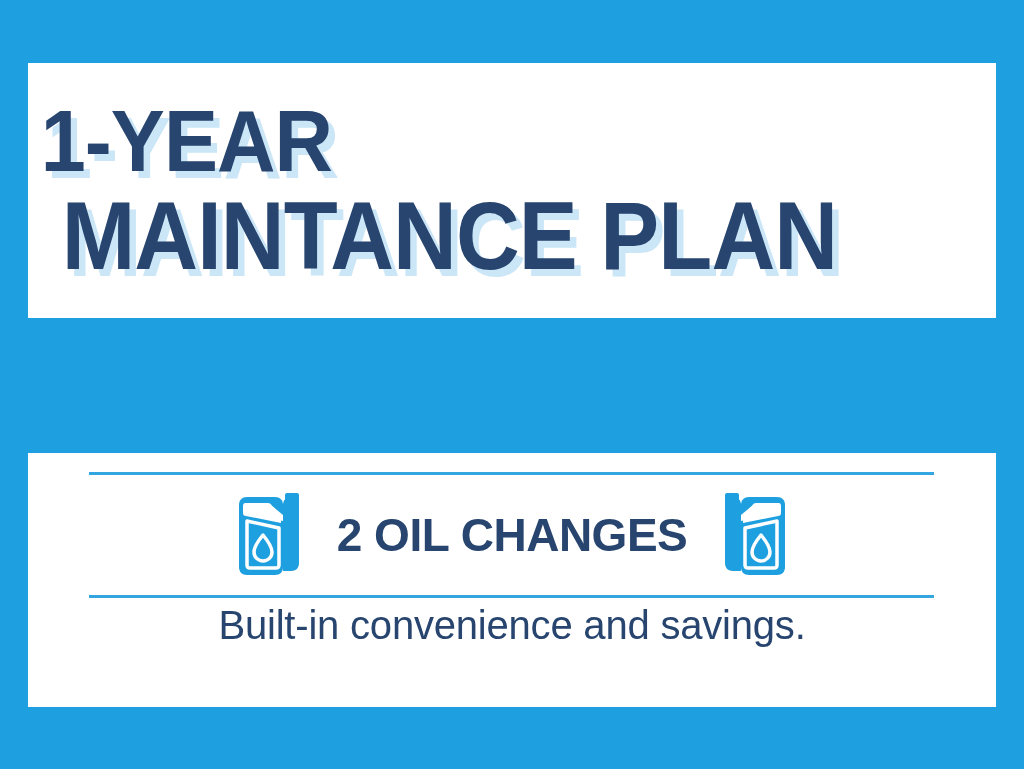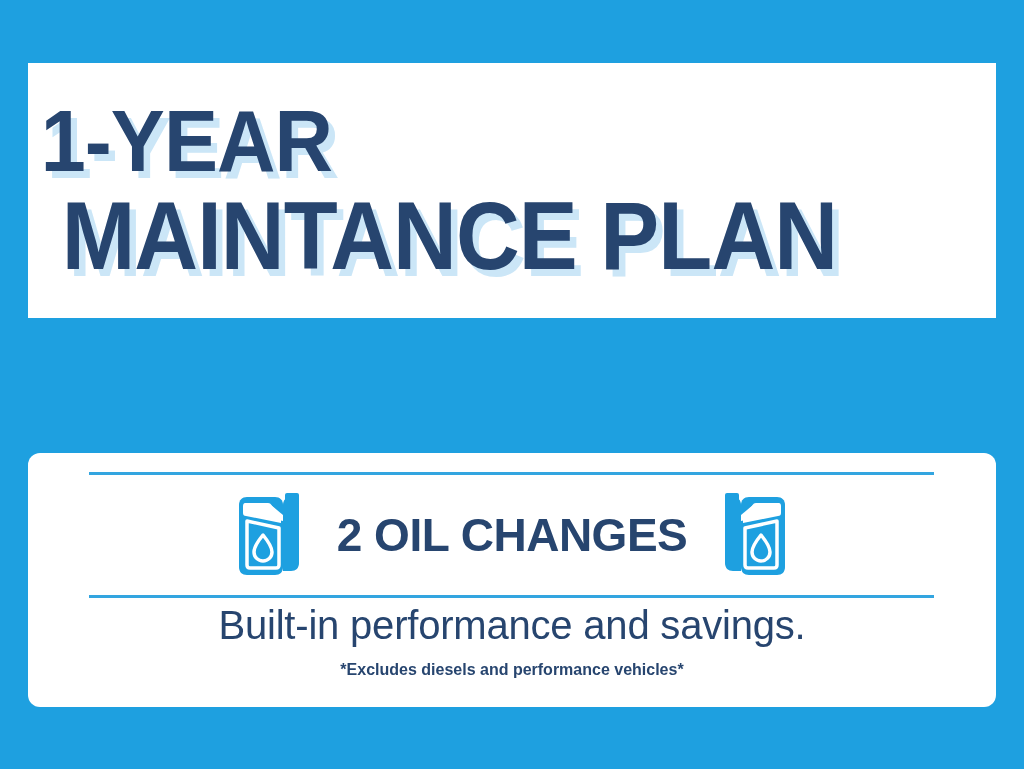--- a/index.html
+++ b/index.html
@@ -81,21 +81,20 @@
 
   
   .details-card {
     position: absolute;
     left: 28px;
     top: 453px;
     width: 968px;
     height: 254px;
     background: #ffffff;
     overflow: hidden;
-    border-radius: 12px;
   }
 
   .divider {
     position: absolute;
     left: 61px;
     width: 845px;
     height: 3px;
     background: #33a5e0;
   }
   .divider-top { top: 19px; }
@@ -200,19 +199,18 @@
         <path d="M15 14 L40 14 L52 24 L52 30 L15 22 Z" fill="#ffffff"></path>
         <path d="M14 12 C13 12 12 13 12 15 L12 22 C12 24 13 25 15 25 L50 32 L50 24 L41 15 C40 13 39 12 37 12 Z" fill="#ffffff"></path>
         <path d="M16 30 L48 37 L48 74 C48 76 47 77 45 77 L19 77 C17 77 16 76 16 74 Z" fill="none" stroke="#ffffff" stroke-width="3.5" stroke-linejoin="round"></path>
         <path d="M32 44 C32 44 23 55 23 61 C23 66 27 70 32 70 C37 70 41 66 41 61 C41 55 32 44 32 44 Z" fill="none" stroke="#ffffff" stroke-width="3.5" stroke-linejoin="round"></path>
       </svg>
 
     </div>
 
     <div class="divider divider-bottom"></div>
 
-    <div class="tagline">Built-in performance and savings.</div>
-
-    <div class="fine-print">*Excludes diesels and performance vehicles*</div>
+    <div class="tagline">Built-in convenience and savings.</div>
+
 
   </div>
 
 </div>
 
 </body></html>

